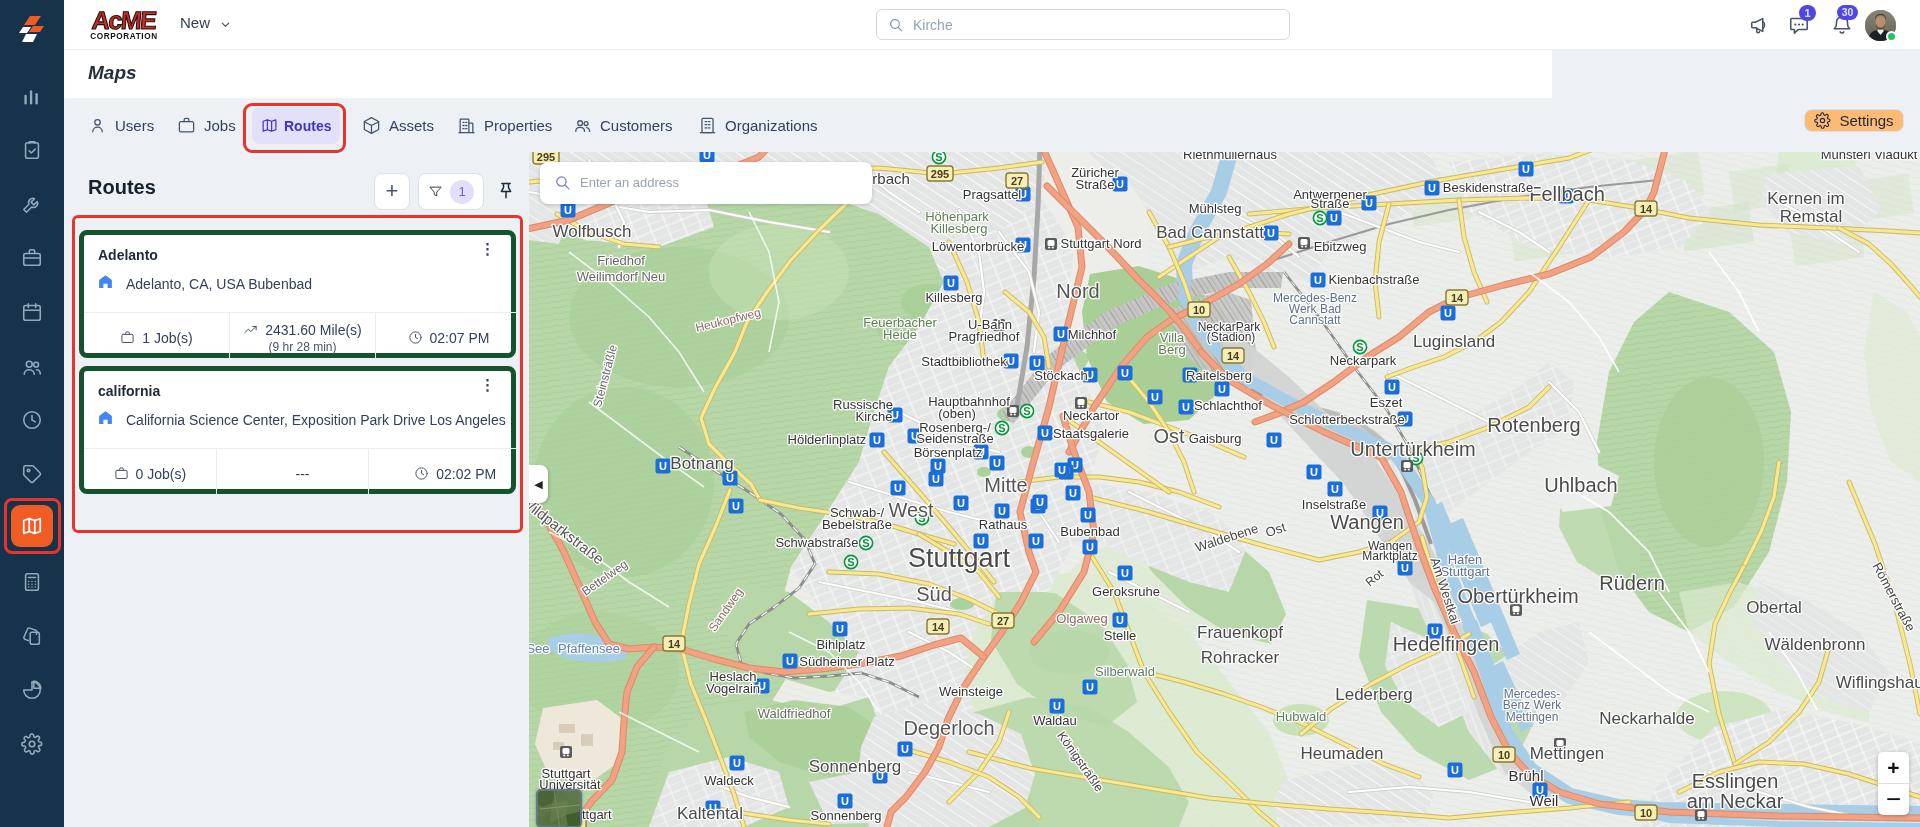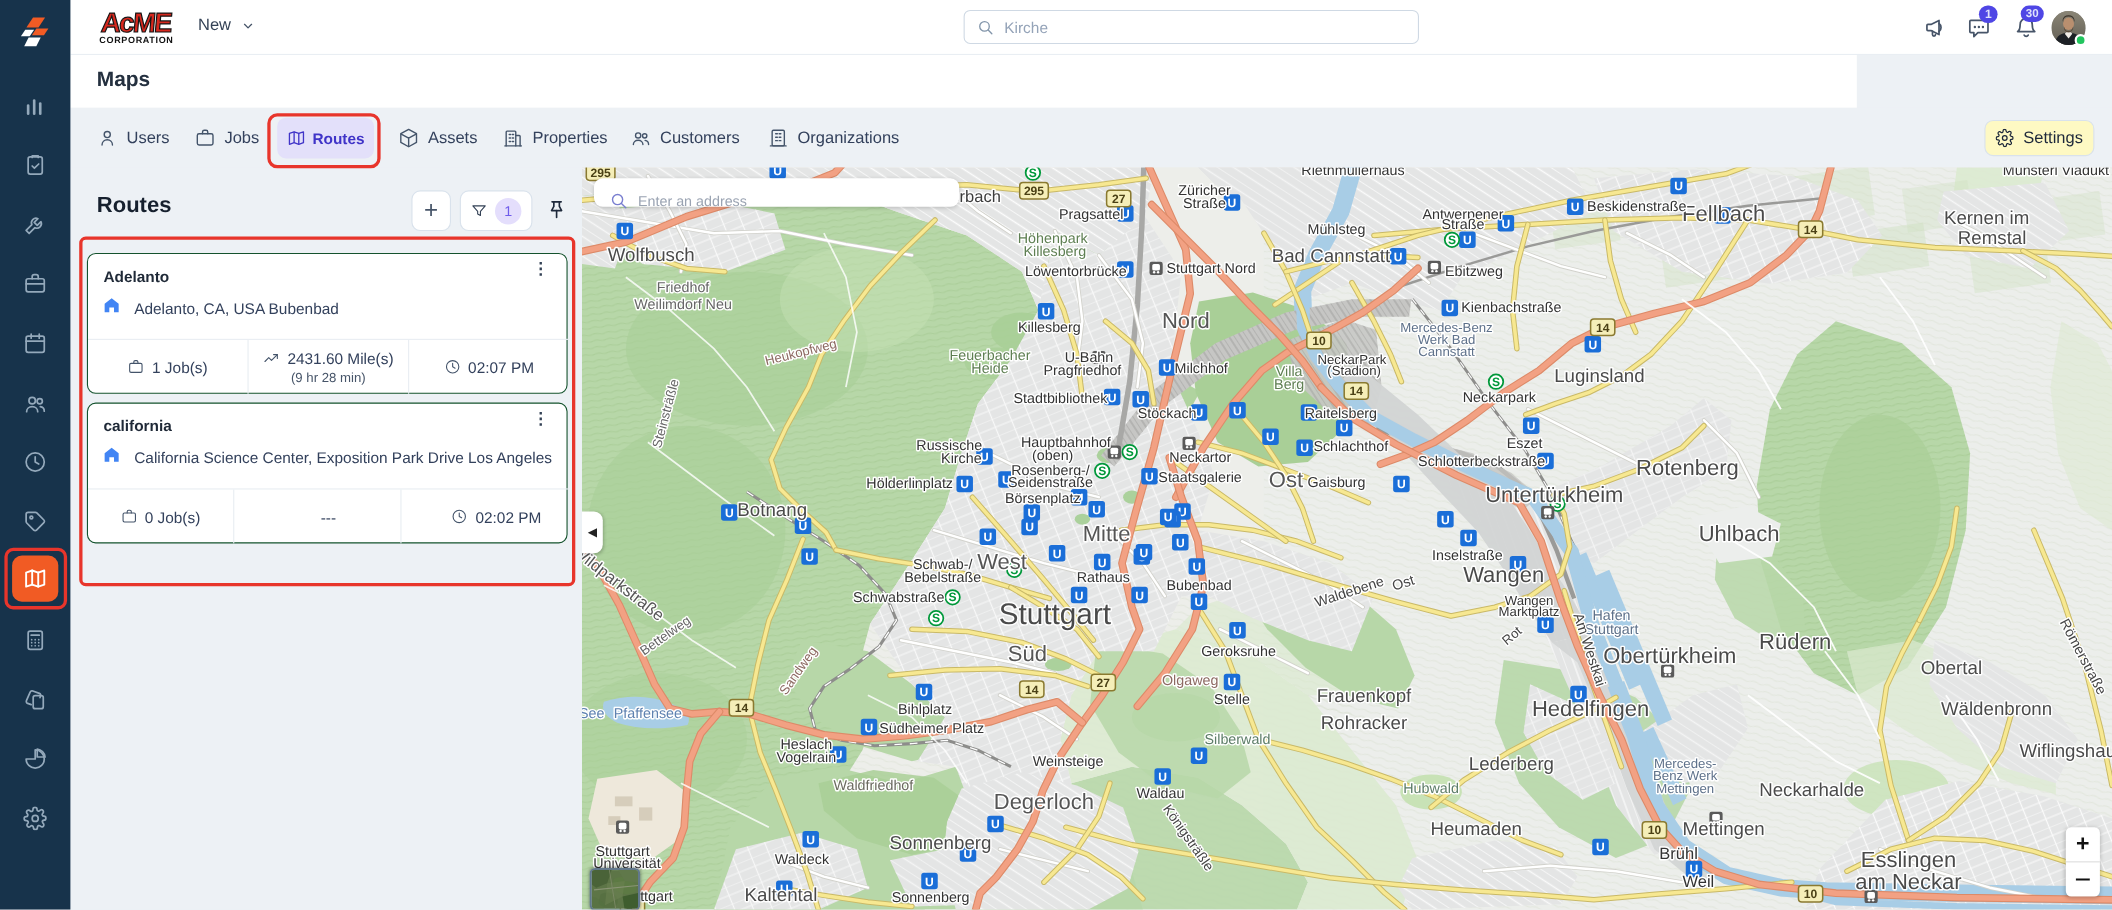--- a/index.html
+++ b/index.html
@@ -21,60 +21,60 @@
   #gsearch { position:absolute; left:812px; top:9px; width:414px; height:31px; border:1px solid #cfd9e4; border-radius:6px; background:#fff; }
   #gsearch .ph { position:absolute; left:36px; top:7px; font-size:14px; color:#94a3b8; }
   #gsearch svg { position:absolute; left:11px; top:7px; width:16px; height:16px; stroke:#8295aa; fill:none; stroke-width:1.8; stroke-linecap:round; }
   .hicon { position:absolute; top:14px; width:22px; height:22px; }
   .hicon svg { width:22px; height:22px; stroke:#475569; fill:none; stroke-width:1.7; stroke-linecap:round; stroke-linejoin:round; }
   .badge { position:absolute; background:#4f46e5; color:#dfe2fb; font-size:11px; font-weight:700; border-radius:9px; text-align:center; line-height:17px; z-index:5;}
   #avatar { position:absolute; left:1801px; top:10px; width:31px; height:31px; border-radius:50%; overflow:hidden; background:#8d8d85; }
   #avdot { position:absolute; left:1822px; top:31px; width:11px; height:11px; background:#22c55e; border:2px solid #fff; border-radius:50%; z-index:6; }
 
   
-  #mapsrow { position:absolute; left:64px; top:50px; width:1624px; height:48px; background:#fff; z-index:19; }
+  #mapsrow { position:absolute; left:64px; top:50px; width:1488px; height:48px; background:#fff; z-index:19;font-style:italic; }
   #mapsrow h1 { position:absolute; left:24px; top:12px; font-size:19px; font-weight:700; color:#24303f; }
 
   
   #tabrow { position:absolute; left:64px; top:98px; width:1856px; height:54px; background:#edf1f5; z-index:19; }
   .tab { position:absolute; top:14px; height:26px; display:flex; align-items:center; gap:8px; font-size:15px; color:#33415c; font-weight:500; }
   .tab svg { width:19px; height:19px; stroke:#44546a; fill:none; stroke-width:1.6; stroke-linecap:round; stroke-linejoin:round; }
   #tab-routes { position:absolute; left:188px; top:9px; height:37px; padding:0 9px; display:flex; align-items:center; gap:6px; background:#e3e0fa; border-radius:8px; font-size:14px; font-weight:600; color:#4034c8; }
   #tab-routes svg { width:17px; height:17px; stroke:#4034c8; fill:none; stroke-width:1.7; stroke-linejoin:round; }
   #routes-red { position:absolute; left:179px; top:5px; width:103px; height:50px; border:3px solid #e8352b; border-radius:9px; z-index:25; }
-  #settingsbtn { position:absolute; left:1740px; top:11px; width:100px; height:33px; background:#fef9c3; border:1px solid #d9e2ec; border-radius:8px; display:flex; align-items:center; justify-content:center; gap:8px; font-size:15px; color:#1e293b; }
+  #settingsbtn { position:absolute; left:1740px; top:11px; width:100px; height:23px; background:#fdba74; border:1px solid #d9e2ec; border-radius:8px; display:flex; align-items:center; justify-content:center; gap:8px; font-size:15px; color:#1e293b; }
   #settingsbtn svg { width:17px; height:17px; stroke:#1e293b; fill:none; stroke-width:1.6; }
 
   
   #panel { position:absolute; left:64px; top:152px; width:465px; height:675px; background:#edf1f5; z-index:15; }
   #panel h2 { position:absolute; left:24px; top:24px; font-size:20px; font-weight:700; color:#16202e; }
   .pbtn { position:absolute; top:21px; height:37px; background:#fff; border:1px solid #d9e2ec; border-radius:8px; }
   #addbtn { left:310px; width:36px; font-size:22px; color:#475569; text-align:center; line-height:33px; font-weight:400; }
   #filterbtn { left:354px; width:66px; display:flex; align-items:center; justify-content:center; gap:7px; }
   #filterbtn svg { width:15px; height:15px; stroke:#334155; fill:none; stroke-width:1.6; stroke-linejoin:round; }
   #filterbtn .cnt { width:24px; height:24px; border-radius:50%; background:#e4defc; color:#6f5ceb; font-size:13px; text-align:center; line-height:24px; }
   #pinbtn { position:absolute; left:432px; top:28px; width:20px; height:22px; }
   #pinbtn svg { width:20px; height:22px; stroke:#1e293b; fill:none; stroke-width:1.8; stroke-linejoin:round; stroke-linecap:round; }
   #list-red { position:absolute; left:8px; top:63px; width:451px; height:318px; border:3px solid #e8352b; border-radius:6px; z-index:18; }
-  .card { position:absolute; left:15px; width:437px; background:#fff; border-radius:8px; border:1px solid #14532d;text-align:right; }
+  .card { position:absolute; left:15px; width:437px; background:#fff; border-radius:8px; border:5px solid #14532d;text-align:right; }
   .card .title { position:absolute; left:14px; top:12px; font-size:14px; font-weight:700; color:#1f2937; }
   .card .dots { position:absolute; right:16px; top:10px; color:#334155; font-size:15px; font-weight:700; letter-spacing:0; line-height:7px; }
   .card .addr { position:absolute; left:42px; top:41px; font-size:14px; color:#33415c; }
   .card .home { position:absolute; left:13px; top:38px; width:17px; height:17px; }
   .card .home svg { width:17px; height:17px; fill:#4285f4; stroke:none; }
   .statrow { position:absolute; left:0; width:437px; height:50px; border-top:1px solid #e8edf2; display:flex; }
   .stat { flex:1; display:flex; flex-direction:column; align-items:center; justify-content:center; font-size:14px; color:#33415c; border-right:1px solid #e8edf2; }
   .stat:last-child { border-right:none; }
   .stat .line1 { display:flex; align-items:center; gap:7px; }
   .stat svg { width:15px; height:15px; stroke:#44546a; fill:none; stroke-width:1.6; stroke-linejoin:round; stroke-linecap:round; }
   .stat .sub { font-size:12px; color:#475569; margin-top:2px; }
 
   
   #map { position:absolute; left:529px; top:152px; width:1391px; height:675px; z-index:5; overflow:hidden; background:#edefeb; }
-  #addrsearch { position:absolute; left:11px; top:10px; width:332px; height:26px; background:#fff; border-radius:8px; box-shadow:0 1px 4px rgba(0,0,0,.18); z-index:12; }
+  #addrsearch { position:absolute; left:11px; top:10px; width:332px; height:42px; background:#fff; border-radius:8px; box-shadow:0 1px 4px rgba(0,0,0,.18); z-index:12; }
   #addrsearch .ph { position:absolute; left:40px; top:13px; font-size:13px; color:#9aa3b2; }
   #addrsearch svg { position:absolute; left:14px; top:12px; width:17px; height:17px; stroke:#7a7fd0; fill:none; stroke-width:1.8; stroke-linecap:round; }
   #collapse { position:absolute; left:0; top:313px; width:19px; height:38px; background:#fff; border-radius:0 8px 8px 0; box-shadow:1px 1px 3px rgba(0,0,0,.2); z-index:12; font-size:11px; color:#222; text-align:center; line-height:38px; }
   #zoomctl { position:absolute; left:1349px; top:600px; width:31px; height:63px; background:#fff; border-radius:5px; box-shadow:0 1px 4px rgba(0,0,0,.25); z-index:12; }
   #zoomctl .zi { height:31px; text-align:center; font-size:21px; color:#111; line-height:31px; font-weight:600; }
   #zoomctl .sep { height:1px; background:#ddd; }
   #minimap { position:absolute; left:7px; top:637px; width:46px; height:39px; border:2px solid #62788c; border-radius:5px; box-shadow:0 0 3px rgba(0,0,0,.35); z-index:12; overflow:hidden; }
 </style>
 </head>
 <body>

